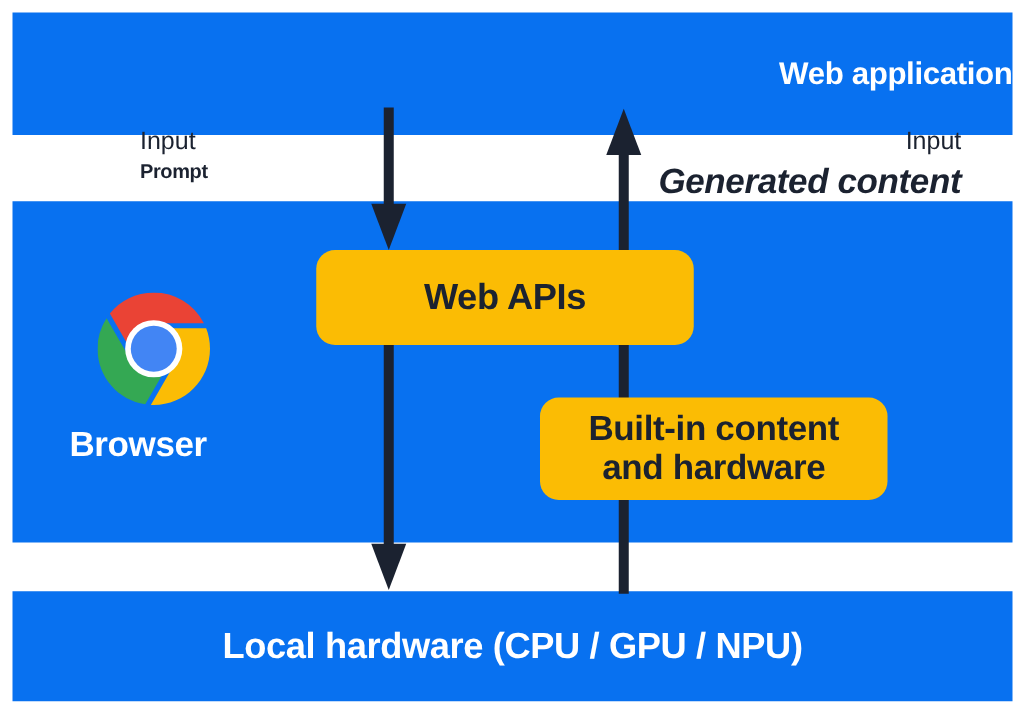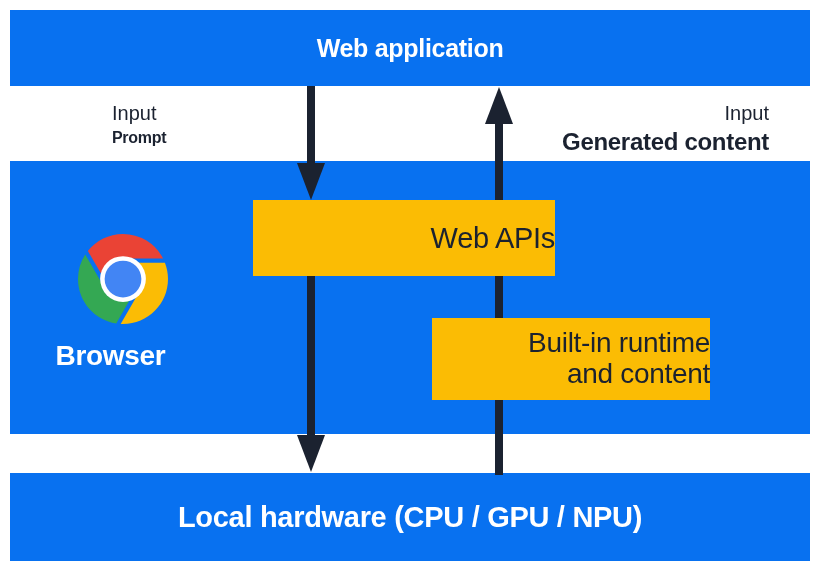--- a/index.html
+++ b/index.html
@@ -10,36 +10,36 @@
     --chrome-red:#EA4335;
     --chrome-green:#34A853;
     --chrome-yellow:#FBBC05;
     --chrome-blue:#4285F4;
   }
   *{margin:0;padding:0;box-sizing:border-box;}
   body{background:#fff;font-family:"Liberation Sans",sans-serif;}
   .canvas{position:relative;width:820px;height:566px;background:var(--white);overflow:hidden;}
 
   .bar{position:absolute;left:10px;width:800px;background:var(--blue);display:flex;align-items:center;justify-content:center;}
-  .bar-top{top:10px;height:76px;}
+  .bar-top{top:10px;height:98px;justify-content:flex-end;}
   .bar-mid{top:161px;height:273px;justify-content:flex-start;}
   .bar-bottom{top:473px;height:88px;}
 
   .bar-title{color:var(--white);font-weight:bold;letter-spacing:-0.3px;}
   .t-webapp{font-size:25px;}
   .t-hardware{font-size:29px;}
 
   .gap-label{position:absolute;top:101px;color:var(--navy);line-height:1.2;}
   .gap-label .small{font-size:20px;font-weight:normal;margin-bottom:3px;}
   .gap-label .big{font-size:16px;font-weight:bold;letter-spacing:-0.3px;}
   .label-input{left:112px;text-align:left;}
   .label-output{right:51px;text-align:right;}
-  .label-output .big{font-size:24px;}
+  .label-output .big{font-size:28px;font-style:italic;}
 
-  .ybox{position:absolute;background:var(--yellow);display:flex;flex-direction:column;align-items:flex-end;justify-content:center;z-index:2;color:var(--navy);font-weight:normal;letter-spacing:-0.3px;text-align:center;}
+  .ybox{position:absolute;background:var(--yellow);display:flex;flex-direction:column;align-items:center;justify-content:center;z-index:2;color:var(--navy);font-weight:bold;letter-spacing:-0.3px;text-align:center;border-radius:15px;}
   .box-webapis{left:253px;top:200px;width:302px;height:76px;font-size:29px;}
   .box-models{left:432px;top:318px;width:278px;height:82px;font-size:28px;line-height:1.1;}
 
   .arrow-line{position:absolute;width:8px;background:var(--navy);z-index:1;}
   .arrow-head{position:absolute;width:0;height:0;z-index:1;}
   .head-down{border-left:14px solid transparent;border-right:14px solid transparent;border-top:37px solid var(--navy);}
   .head-up{border-left:14px solid transparent;border-right:14px solid transparent;border-bottom:37px solid var(--navy);}
 
   .line-down-1{left:307px;top:86px;height:80px;}
   .head-down-1{left:297px;top:163px;}
@@ -96,21 +96,21 @@
     <path class="c-yellow" d="M15.273 7.636a5.446 5.446 0 0 1 1.45 7.09l.002.001h-.002l-5.344 9.257c.206.01.413.016.621.016 6.627 0 12-5.373 12-12 0-1.54-.29-3.011-.818-4.364z"></path>
     <circle class="c-white" cx="12" cy="12" r="6.1"></circle>
     <circle class="c-blue" cx="12" cy="12" r="4.9"></circle>
   </svg>
   <div class="browser-label">Browser</div>
 
   <div class="ybox box-webapis">
     <span>Web APIs</span>
   </div>
   <div class="ybox box-models">
-    <span>Built-in runtime</span>
-    <span>and content</span>
+    <span>Built-in content</span>
+    <span>and hardware</span>
   </div>
 
   <div class="bar bar-bottom">
     <span class="bar-title t-hardware">Local hardware (CPU / GPU / NPU)</span>
   </div>
 
 </div>
 
 </body></html>

